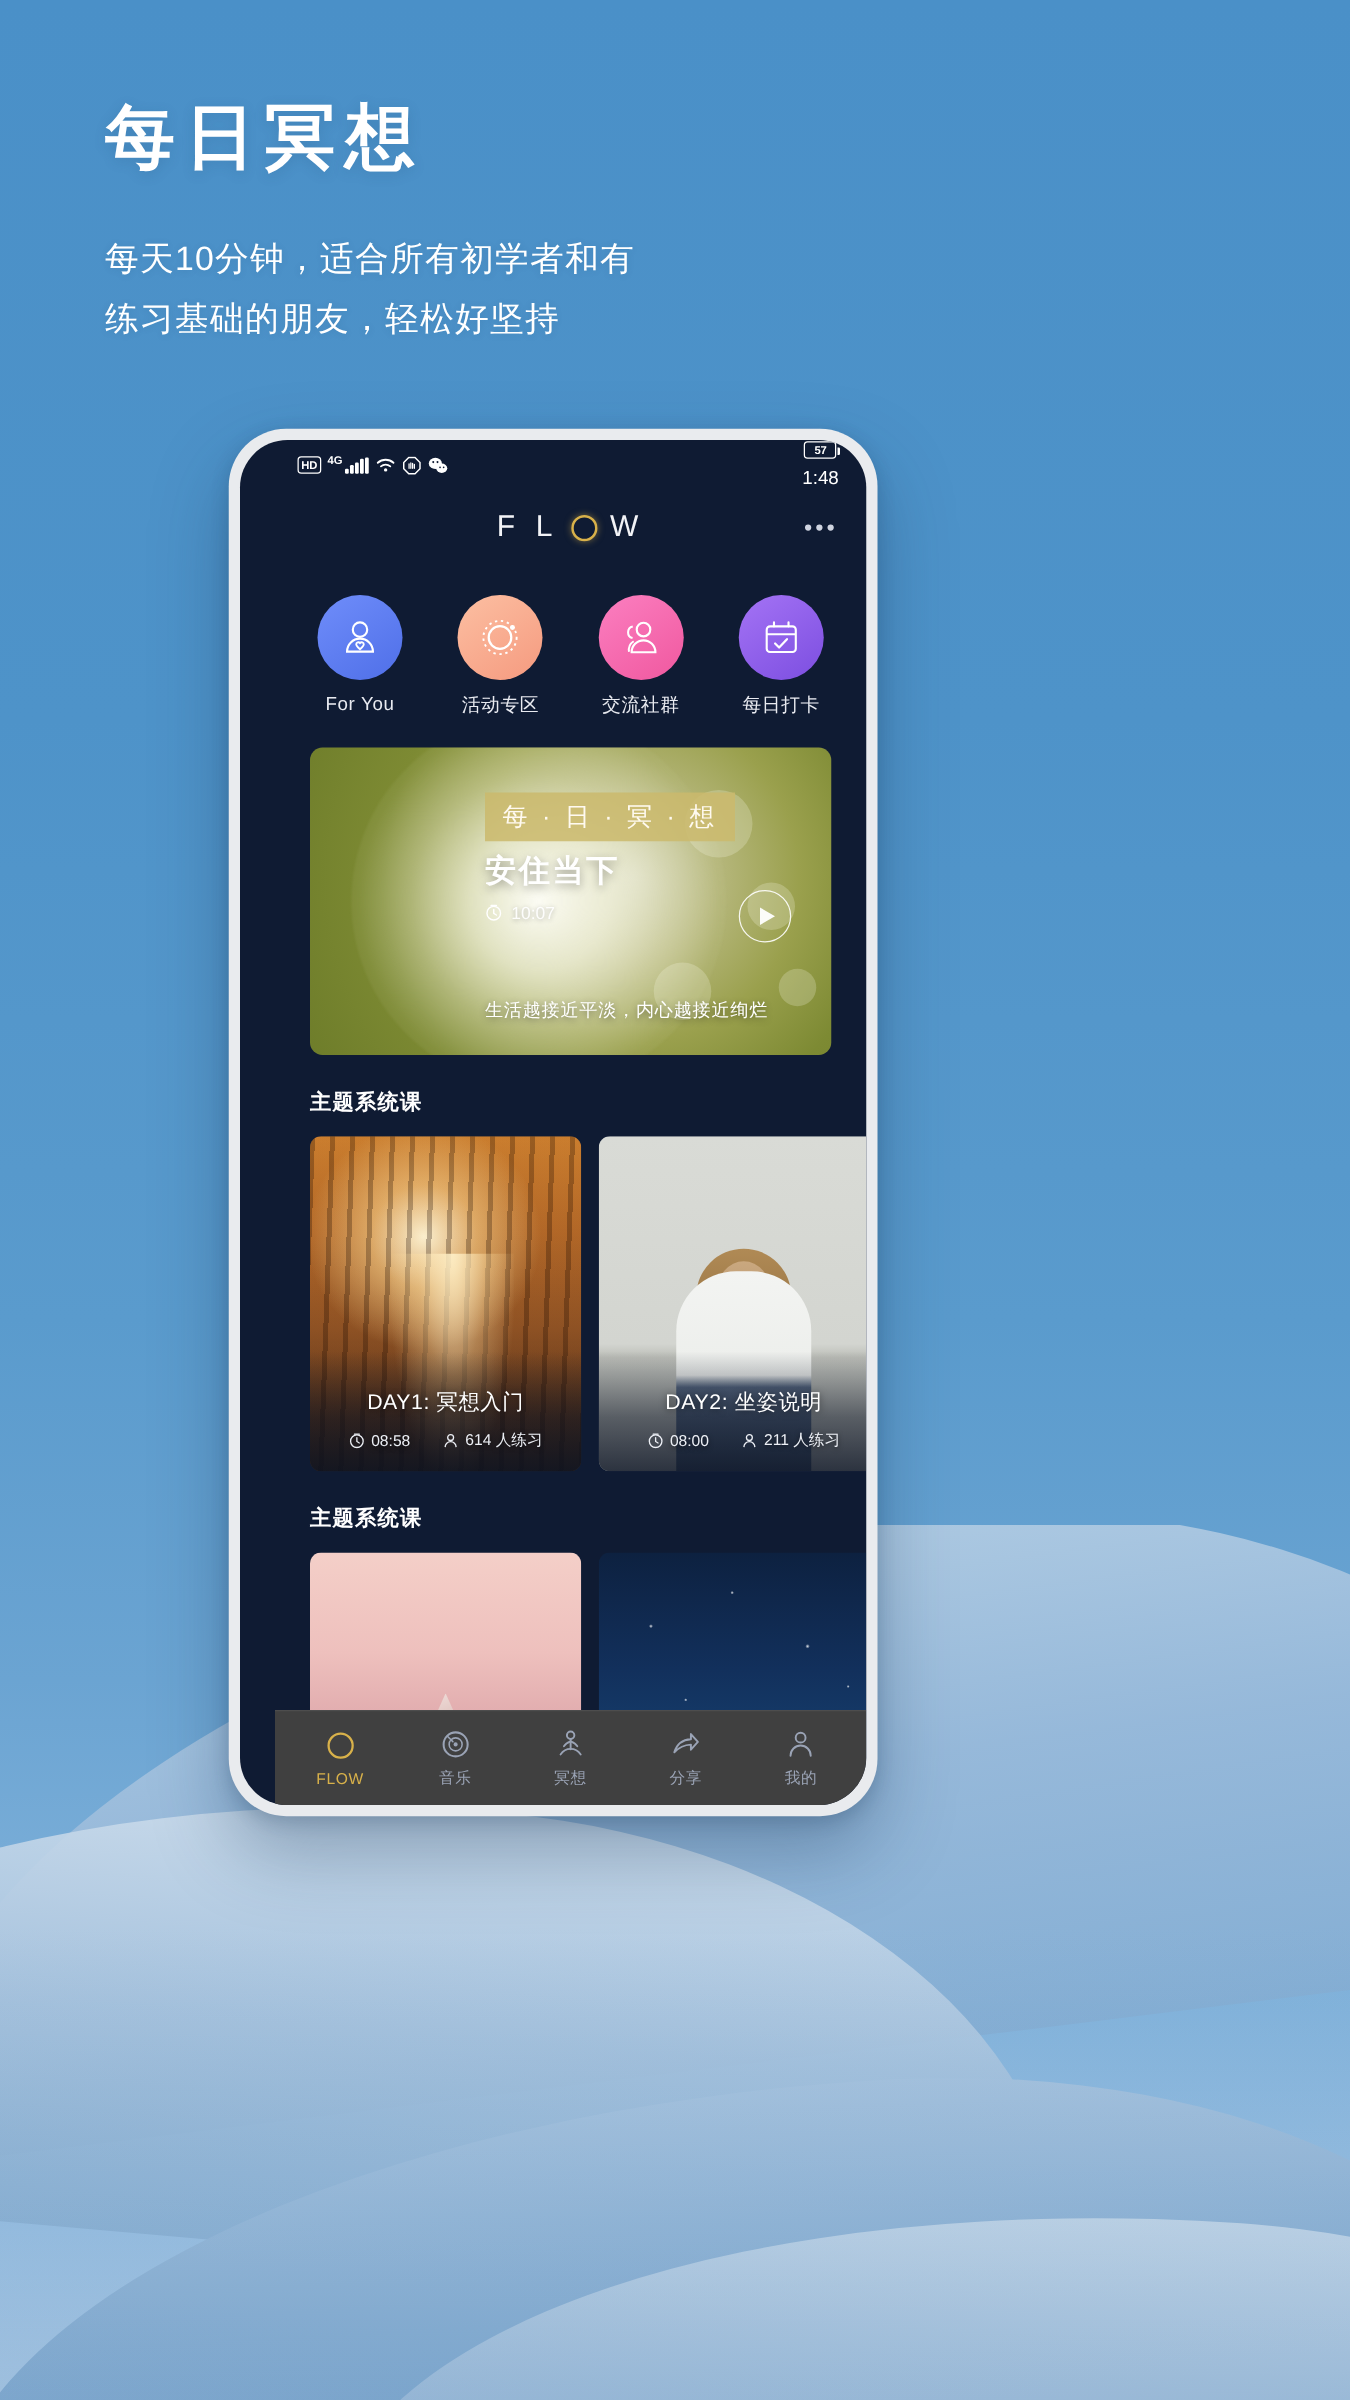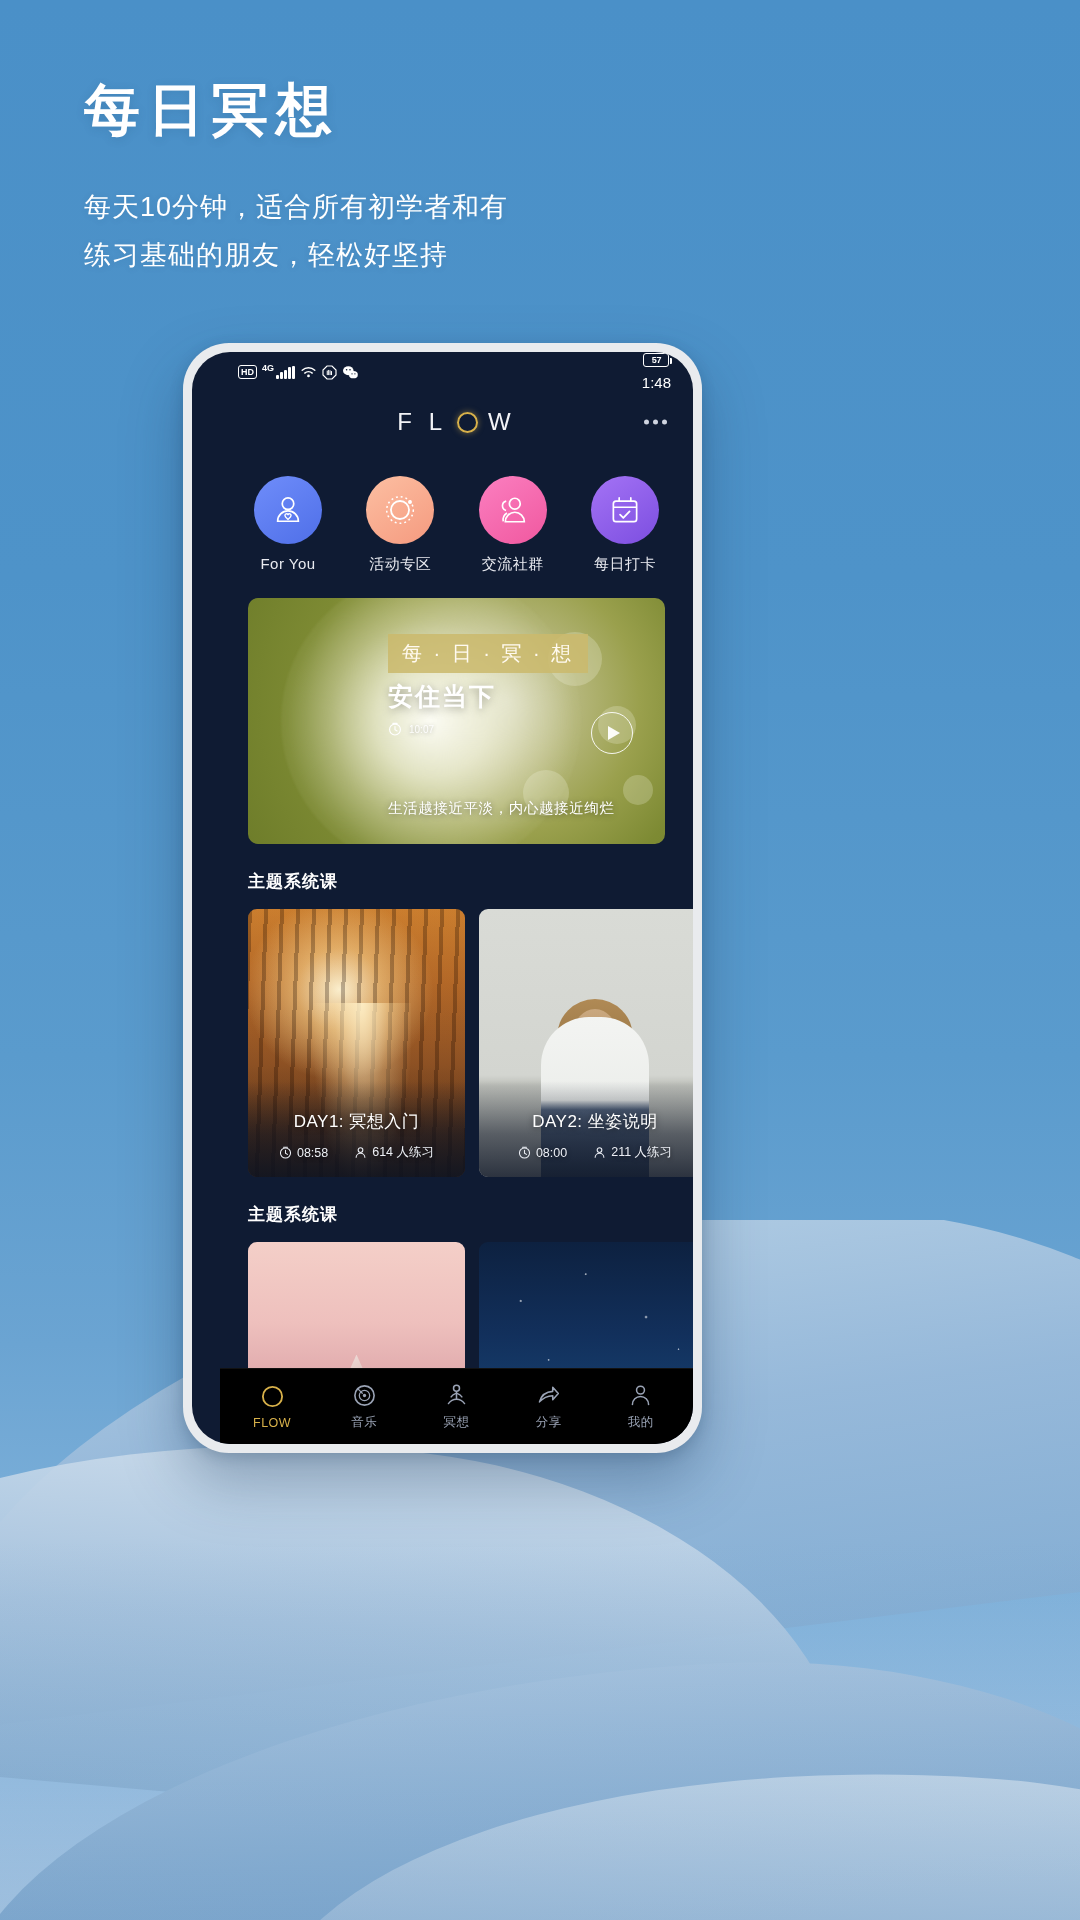--- a/index.html
+++ b/index.html
@@ -150,21 +150,21 @@
     color:#fffaf0; font-size:20px; letter-spacing:3px; font-weight:500;
   }
   .daily-title {
     position:absolute; left:140px; top:82px;
     color:#fff; font-size:25px; font-weight:700; letter-spacing:2px;
     text-shadow:0 2px 8px rgba(0,0,0,.35);
   }
   .daily-time {
     position:absolute; left:140px; top:124px;
     display:flex; align-items:center; gap:7px; color:rgba(255,255,255,.92);
-    font-size:10px; text-shadow:0 1px 4px rgba(0,0,0,.3);
+    font-size:14px; text-shadow:0 1px 4px rgba(0,0,0,.3);
   }
   .daily-quote {
     position:absolute; left:140px; bottom:26px; color:#ffffff; font-size:14.5px;
     letter-spacing:.6px; text-shadow:0 1px 6px rgba(0,0,0,.45);
   }
   .play-btn {
     position:absolute; right:32px; top:114px; width:42px; height:42px; border-radius:50%;
     border:1.6px solid rgba(255,255,255,.9);
     display:flex; align-items:center; justify-content:center;
   }
@@ -253,21 +253,21 @@
       radial-gradient(1.8px 1.8px at 72% 28%, #fff, transparent),
       radial-gradient(1.3px 1.3px at 30% 44%, #fff, transparent),
       radial-gradient(1.5px 1.5px at 62% 52%, #fff, transparent),
       radial-gradient(1.2px 1.2px at 86% 40%, #fff, transparent),
       radial-gradient(1.4px 1.4px at 10% 60%, #fff, transparent);
     opacity:.85;
   }
 
   
   .tabbar {
-    flex:0 0 76px; height:76px; background:#000000;
+    flex:0 0 76px; height:76px; background:#404040;
     border-top:1px solid rgba(255,255,255,.07);
     display:flex; align-items:center; justify-content:space-around;
     padding: 0 6px;
   }
   .tab { display:flex; flex-direction:column; align-items:center; gap:6px; width:86px; }
   .tab .t-label { font-size:12.5px; color:#9aa3b5; letter-spacing:.5px; }
   .tab.active .t-label { color:#d8b14a; }
   .tab .ic { width:26px; height:26px; display:flex; align-items:center; justify-content:center; }
 
   svg { display:block; }

